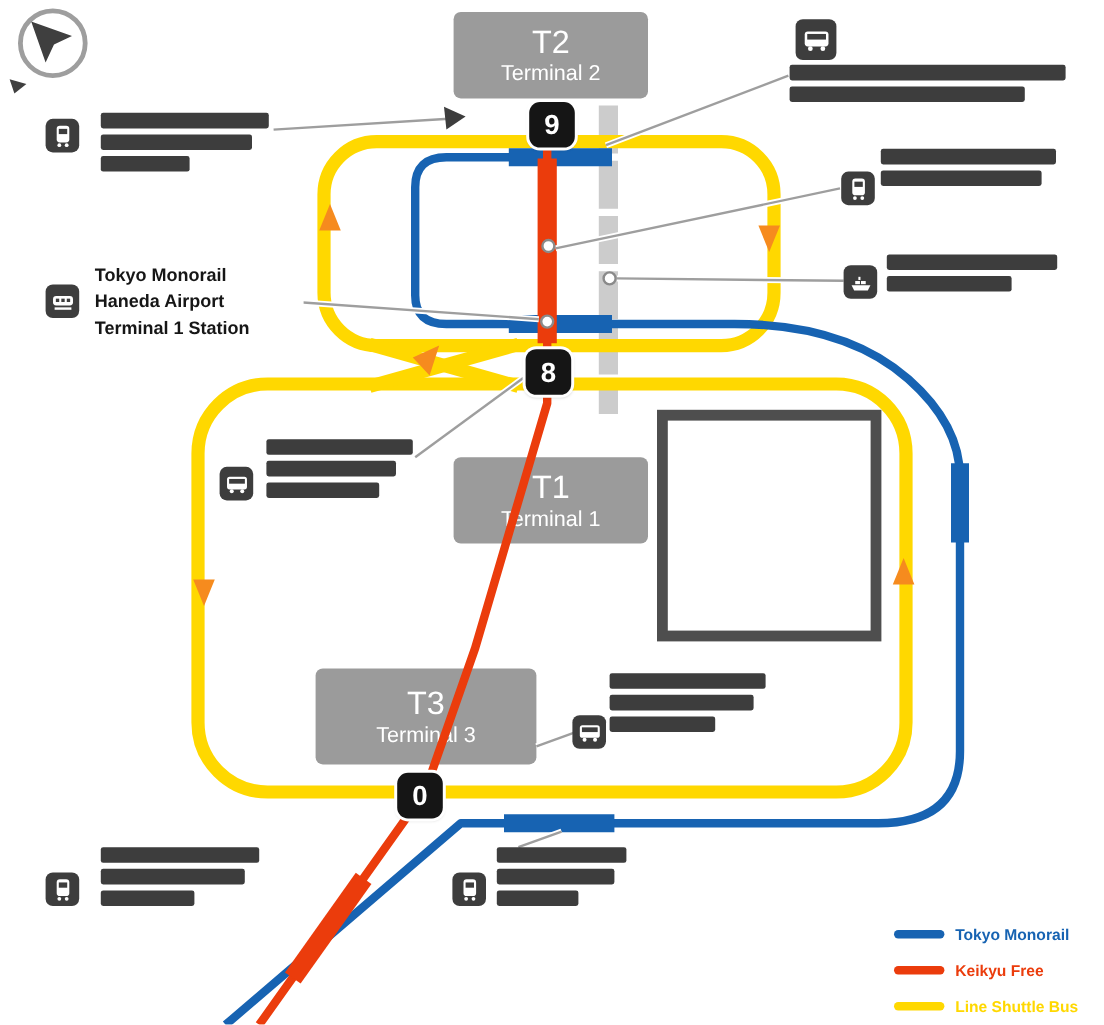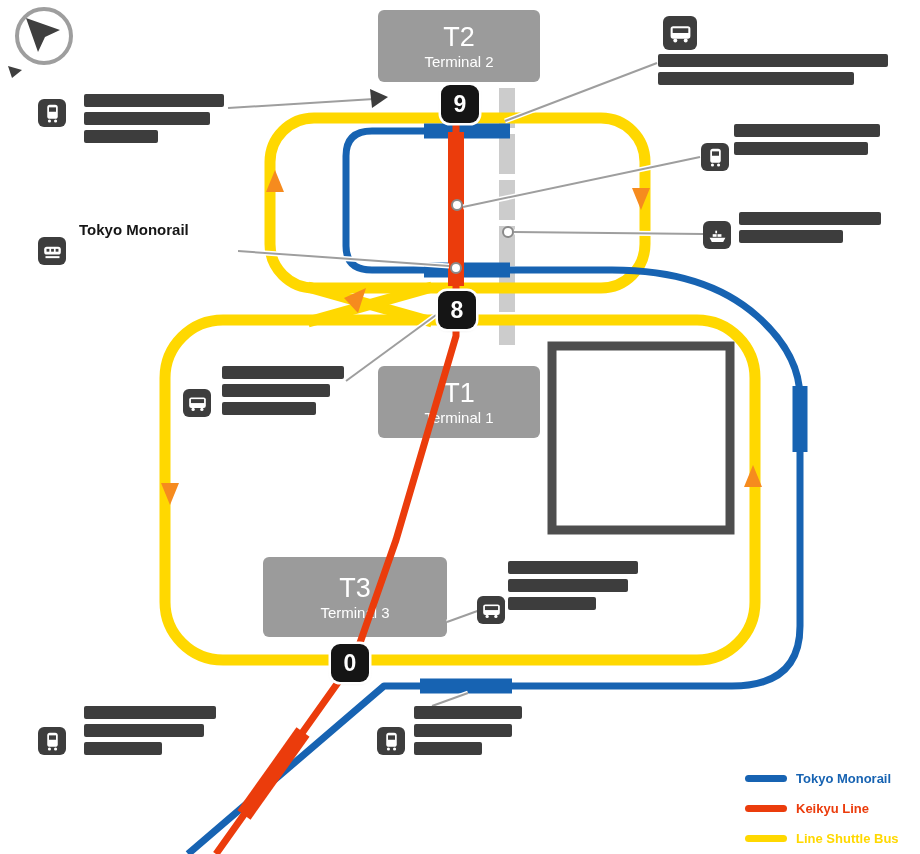--- a/index.html
+++ b/index.html
@@ -7,21 +7,21 @@
 
   
   .layer-boxes{position:absolute;inset:0;z-index:1;}
   #map-svg{position:absolute;left:0;top:0;z-index:2;pointer-events:none;}
   .layer-over{position:absolute;inset:0;z-index:3;}
 
   
   .terminal{position:absolute;background:var(--terminal-gray,#9B9B9B);border-radius:6px;color:#fff;
             display:flex;flex-direction:column;align-items:center;justify-content:center;gap:3px;}
   .terminal .code{font-size:27px;font-weight:normal;line-height:1;}
-  .terminal .tname{font-size:15px;line-height:1;}
+  .terminal .tname{font-size:18px;line-height:1;}
 
   
   .marker{position:absolute;width:38px;height:38px;background:var(--marker-black,#151515);color:#fff;
           border-radius:9px;display:flex;align-items:center;justify-content:center;
           font-size:23px;font-weight:bold;box-shadow:0 0 0 2.5px #fff,0 1px 3px rgba(0,0,0,.35);}
 
   
   .mono-label{position:absolute;left:73px;top:215px;width:168px;background:#fff;padding:4px 6px;
               font-size:15px;font-weight:bold;line-height:22px;color:#161616;}
 
@@ -91,21 +91,21 @@
   </defs>
 </svg>
 
 <div id="stage">
 
   <div class="layer-boxes">
     <div class="terminal" style="left:378px;top:10px;width:162px;height:72px;">
       <span class="code">T2</span>
       <span class="tname">Terminal 2</span>
     </div>
-    <div class="terminal" style="left:378px;top:366px;width:162px;height:72px;">
+    <div class="terminal" style="left:378px;top:381px;width:162px;height:72px;">
       <span class="code">T1</span>
       <span class="tname">Terminal 1</span>
     </div>
     <div class="terminal" style="left:263px;top:557px;width:184px;height:80px;">
       <span class="code">T3</span>
       <span class="tname">Terminal 3</span>
     </div>
   </div>
 
   <svg id="map-svg" width="920" height="854" viewBox="0 0 920 854">
@@ -175,20 +175,22 @@
     </div>
     <div class="marker" style="left:438px;top:291px;">
       <span>8</span>
     </div>
     <div class="marker" style="left:331px;top:644px;">
       <span>0</span>
     </div>
 
     <div class="mono-label">
       <div>Tokyo Monorail</div>
+      <div>Haneda Airport</div>
+      <div>Terminal 1 Station</div>
     </div>
 
     <div class="tile" style="left:38px;top:99px;">
         <svg>
           <use href="#ic-train"></use>
         </svg>
       </div>
     <div class="tile" style="left:38px;top:237px;">
         <svg>
           <use href="#ic-monorail"></use>
@@ -268,21 +270,21 @@
         <i style="width:68px"></i>
     </div>
 
     <div class="legend">
       <div class="legend-row">
         <span class="swatch sw-blue"></span>
         <span class="legend-label lt-blue">Tokyo Monorail</span>
       </div>
       <div class="legend-row">
         <span class="swatch sw-red"></span>
-        <span class="legend-label lt-red">Keikyu Line</span>
+        <span class="legend-label lt-red">Keikyu Free</span>
       </div>
       <div class="legend-row">
         <span class="swatch sw-yellow"></span>
         <span class="legend-label lt-yellow">Line Shuttle Bus</span>
       </div>
     </div>
 
   </div>
 </div>
 

